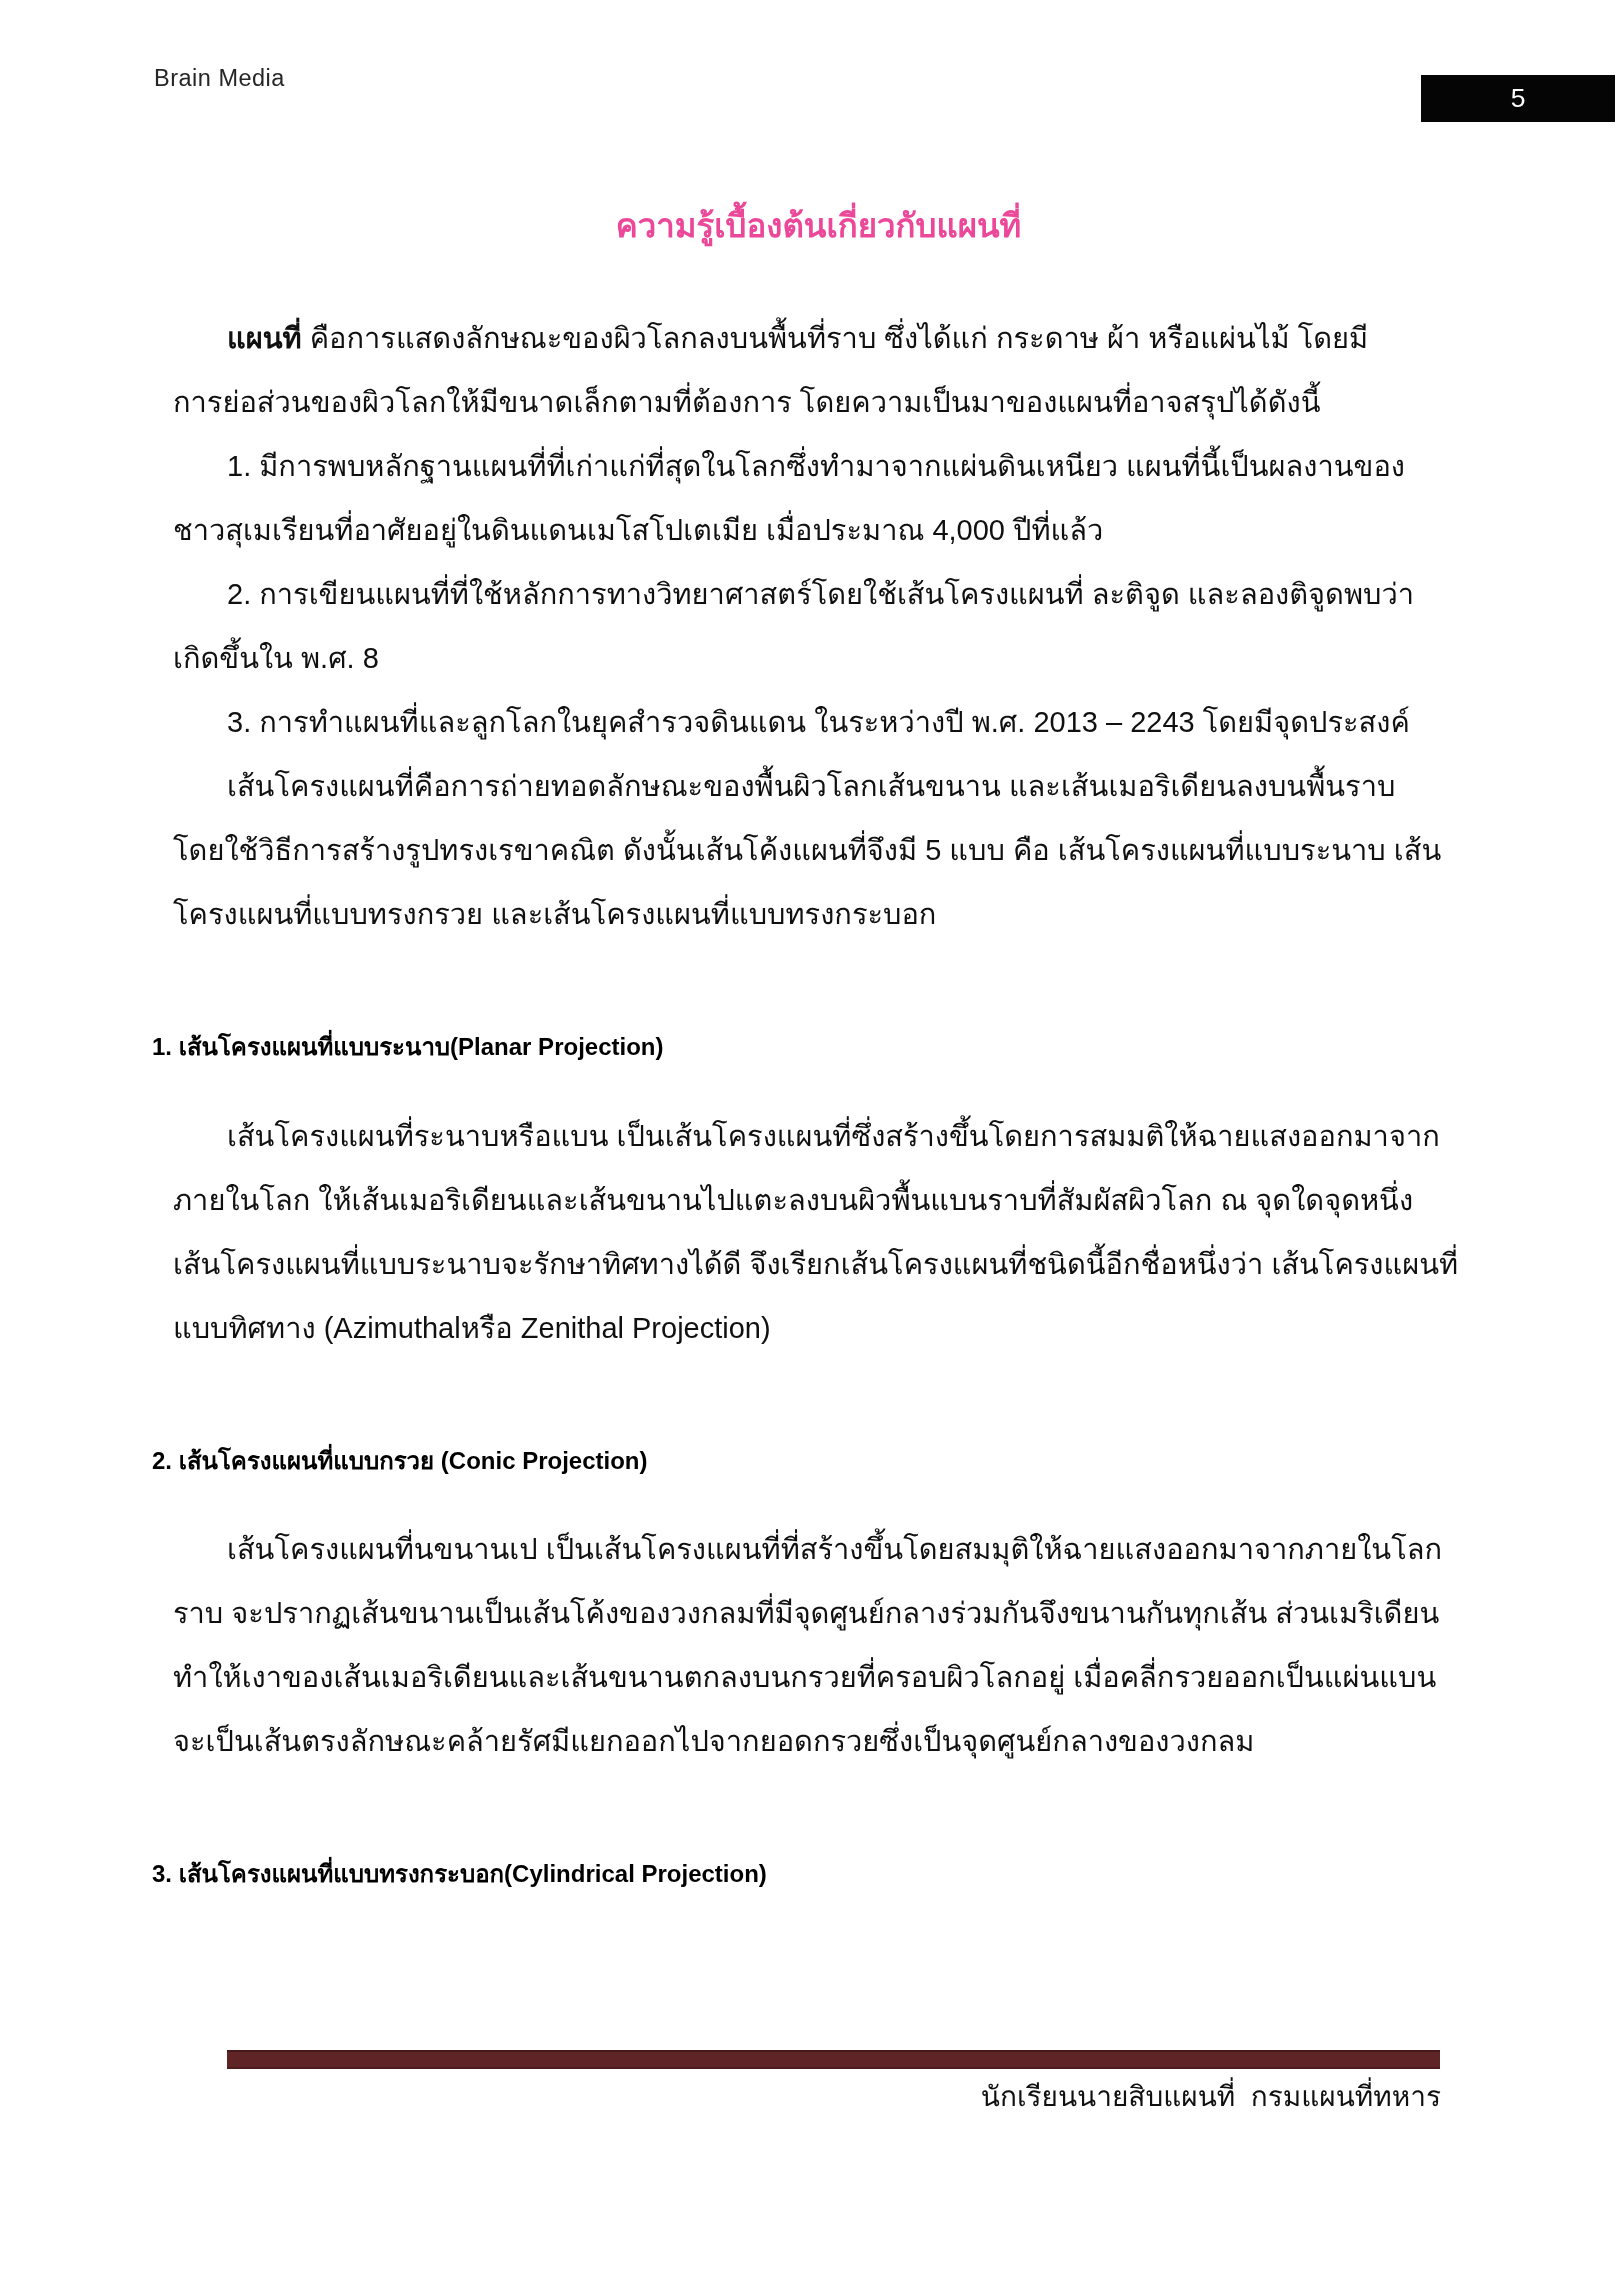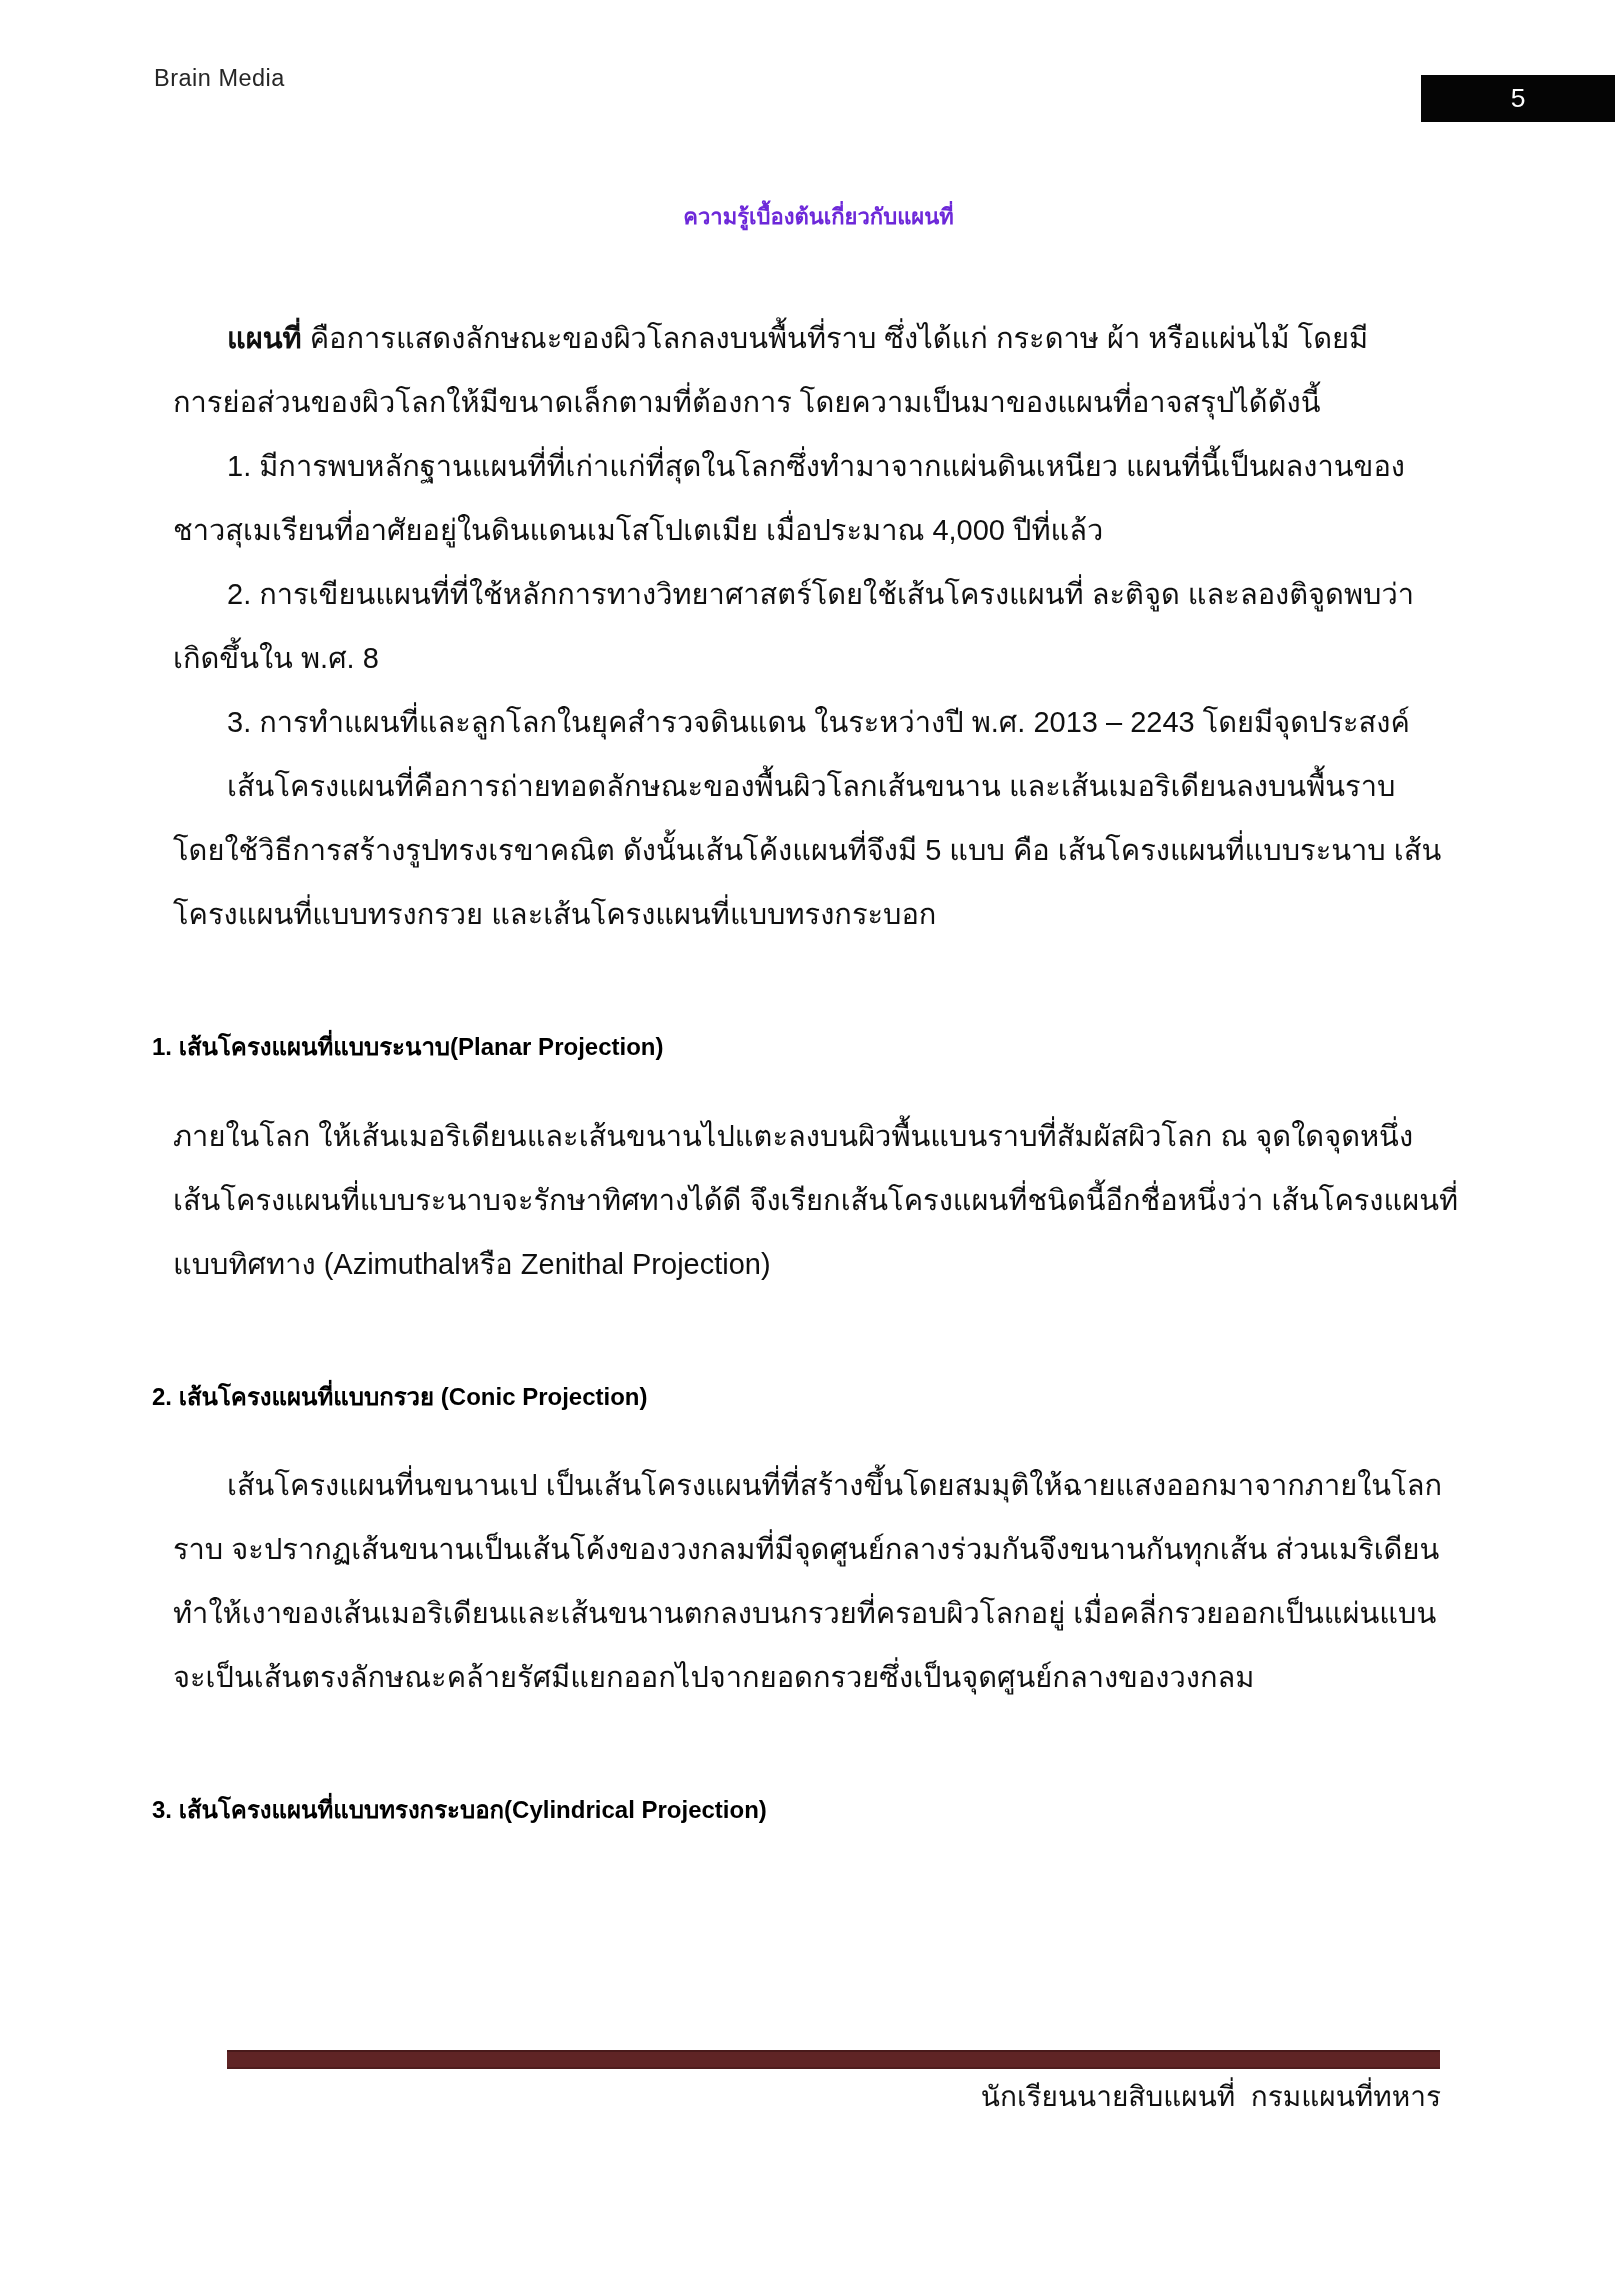--- a/index.html
+++ b/index.html
@@ -18,21 +18,21 @@
     font-size:23.5px;color:#262626;letter-spacing:0.5px;
   }
   .pagenum-box{
     position:absolute;left:1421px;top:75px;width:194px;height:47px;
     background:#050505;color:#ffffff;
     display:flex;align-items:center;justify-content:center;
     font-size:26.5px;
   }
   .doc-title{
     position:absolute;left:152px;right:152px;top:199px;
-    text-align:center;font-weight:bold;font-size:22px;color:#6d28d9;
+    text-align:center;font-weight:bold;font-size:33px;color:#ec4899;
     white-space:nowrap;
   }
   .body-block{
     position:absolute;left:152px;top:306px;width:1318px;
     font-size:29px;line-height:64px;
   }
   .line{white-space:nowrap;height:64px;margin-left:21px;}
   .line.indent{padding-left:54px;}
   .b{font-weight:bold;}
   .sec-heading{
@@ -76,20 +76,21 @@
     <div class="line indent">2. การเขียนแผนที่ที่ใช้หลักการทางวิทยาศาสตร์โดยใช้เส้นโครงแผนที่ ละติจูด และลองติจูดพบว่า</div>
     <div class="line">เกิดขึ้นใน พ.ศ. 8</div>
 
     <div class="line indent">3. การทำแผนที่และลูกโลกในยุคสำรวจดินแดน ในระหว่างปี พ.ศ. 2013 – 2243 โดยมีจุดประสงค์</div>
 
     <div class="line indent">เส้นโครงแผนที่คือการถ่ายทอดลักษณะของพื้นผิวโลกเส้นขนาน และเส้นเมอริเดียนลงบนพื้นราบ</div>
     <div class="line">โดยใช้วิธีการสร้างรูปทรงเรขาคณิต ดังนั้นเส้นโค้งแผนที่จึงมี 5 แบบ คือ เส้นโครงแผนที่แบบระนาบ เส้น</div>
     <div class="line">โครงแผนที่แบบทรงกรวย และเส้นโครงแผนที่แบบทรงกระบอก</div>
 
     <div class="sec-heading">1. เส้นโครงแผนที่แบบระนาบ(Planar Projection)</div>
+    <div class="line indent">เส้นโครงแผนที่ระนาบหรือแบน เป็นเส้นโครงแผนที่ซึ่งสร้างขึ้นโดยการสมมติให้ฉายแสงออกมาจาก</div>
     <div class="line">ภายในโลก ให้เส้นเมอริเดียนและเส้นขนานไปแตะลงบนผิวพื้นแบนราบที่สัมผัสผิวโลก ณ จุดใดจุดหนึ่ง</div>
     <div class="line">เส้นโครงแผนที่แบบระนาบจะรักษาทิศทางได้ดี จึงเรียกเส้นโครงแผนที่ชนิดนี้อีกชื่อหนึ่งว่า เส้นโครงแผนที่</div>
     <div class="line">แบบทิศทาง (Azimuthalหรือ Zenithal Projection)</div>
 
     <div class="sec-heading">2. เส้นโครงแผนที่แบบกรวย (Conic Projection)</div>
     <div class="line indent">เส้นโครงแผนที่นขนานเป เป็นเส้นโครงแผนที่ที่สร้างขึ้นโดยสมมุติให้ฉายแสงออกมาจากภายในโลก</div>
     <div class="line">ราบ จะปรากฏเส้นขนานเป็นเส้นโค้งของวงกลมที่มีจุดศูนย์กลางร่วมกันจึงขนานกันทุกเส้น ส่วนเมริเดียน</div>
     <div class="line">ทำให้เงาของเส้นเมอริเดียนและเส้นขนานตกลงบนกรวยที่ครอบผิวโลกอยู่ เมื่อคลี่กรวยออกเป็นแผ่นแบน</div>
     <div class="line">จะเป็นเส้นตรงลักษณะคล้ายรัศมีแยกออกไปจากยอดกรวยซึ่งเป็นจุดศูนย์กลางของวงกลม</div>
 

